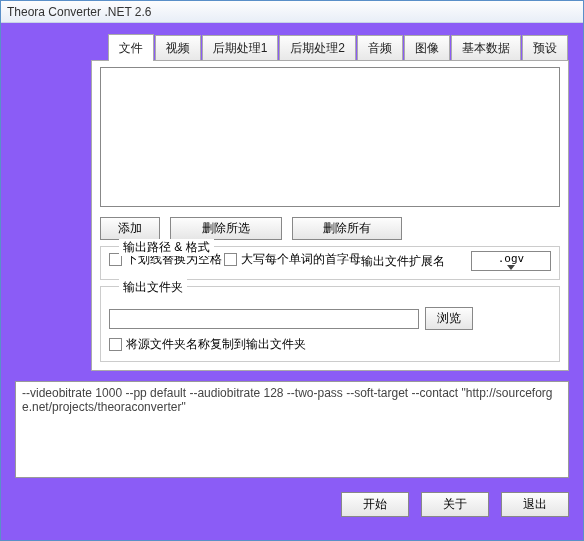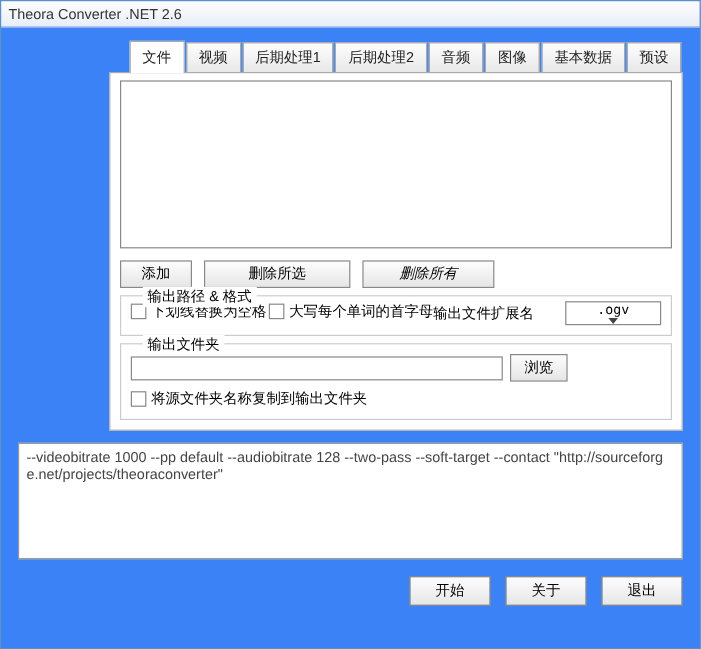--- a/index.html
+++ b/index.html
@@ -1,29 +1,29 @@
 <!DOCTYPE html>
 <html><head>
 <meta charset="utf-8">
 <style>
 * { box-sizing: border-box; margin: 0; padding: 0; }
 body { font-family: "Microsoft YaHei", "SimSun", Tahoma, sans-serif; font-size: 12px; background: #fff; }
-.window { width: 584px; height: 541px; border: 1px solid #5a8fc8; background: #3b82f6; display: flex; flex-direction: column; }
+.window { width: 584px; height: 541px; border: 1px solid #5a8fc8; background: #8b5cf6; display: flex; flex-direction: column; }
 .titlebar { height: 22px; background: linear-gradient(#fdfdfe, #e8eef7); border-bottom: 1px solid #c7d4e6; display: flex; align-items: center; padding: 0 6px; font-size: 12px; color: #333; }
 .client { flex: 1; padding: 10px 14px 10px 14px; display: flex; flex-direction: column; align-items: flex-end; }
 .tabrow { display: flex; align-items: flex-end; position: relative; z-index: 2; }
 .tab { padding: 4px 10px 3px; border: 1px solid #aaa; border-bottom: none; background: linear-gradient(#fdfdfd, #e8e8e8); margin-right: 1px; cursor: pointer; font-size: 12px; color: #222; }
 .tab.active { background: #fff; position: relative; top: 1px; padding-top: 5px; padding-bottom: 4px; }
 .tabpanel { border: 1px solid #aaa; background: #fff; flex: 0 0 auto; padding: 6px 8px 8px; }
 .filelist { width: 100%; height: 140px; border: 1px solid #888; background: #fff; }
 .btnrow { display: flex; gap: 10px; margin-top: 10px; }
 .btn { border: 1px solid #888; background: linear-gradient(#fdfdfd, #e6e6e6); padding: 2px 0; font-size: 12px; cursor: pointer; text-align: center; }
 .btn-sm { width: 60px; }
-.btn-md { width: 122px; }
-.btn-lg { width: 110px; font-style: italic; }
+.btn-md { width: 112px; }
+.btn-lg { width: 110px; }
 .frame { border: 1px solid #ccc; margin-top: 6px; padding: 4px 8px 8px; position: relative; }
 .frame-legend { position: absolute; top: -8px; left: 18px; background: #fff; padding: 0 4px; font-size: 12px; }
 .chkrow { display: flex; align-items: center; gap: 4px; font-size: 12px; }
 .chkbox { width: 13px; height: 13px; border: 1px solid #888; background: #fff; display: inline-block; }
 .outrow { display: flex; align-items: flex-start; justify-content: space-between; }
 .outleft { display: flex; flex-direction: row; gap: 2px; }
 .outright { display: flex; align-items: center; gap: 26px; }
 .combo { width: 80px; height: 20px; border: 1px solid #888; background: #fff; display: flex; align-items: center; padding: 0 4px; justify-content: space-between; font-family: monospace; font-size: 11px; flex-direction: column; }
 .combo-arrow { width: 0; height: 0; border-left: 4px solid transparent; border-right: 4px solid transparent; border-top: 5px solid #444; }
 .txtinput { width: 310px; height: 20px; border: 1px solid #888; background: #fff; display: inline-block; }
@@ -79,21 +79,21 @@
             <div class="combo">
               <span>.ogv</span>
               <span class="combo-arrow"></span>
             </div>
           </div>
         </div>
       </div>
 
       <div class="frame">
         <div class="frame-legend">输出文件夹</div>
-        <div class="inline" style="margin-top:4px;">
+        <div class="inline" style="margin-top:16px;">
           <span class="txtinput"></span>
           <div class="btn" style="width:48px;"><span>浏览</span></div>
         </div>
         <label class="chkrow" style="margin-top:6px;">
           <span class="chkbox"></span>
           <span>将源文件夹名称复制到输出文件夹</span>
         </label>
       </div>
     </div>
 

